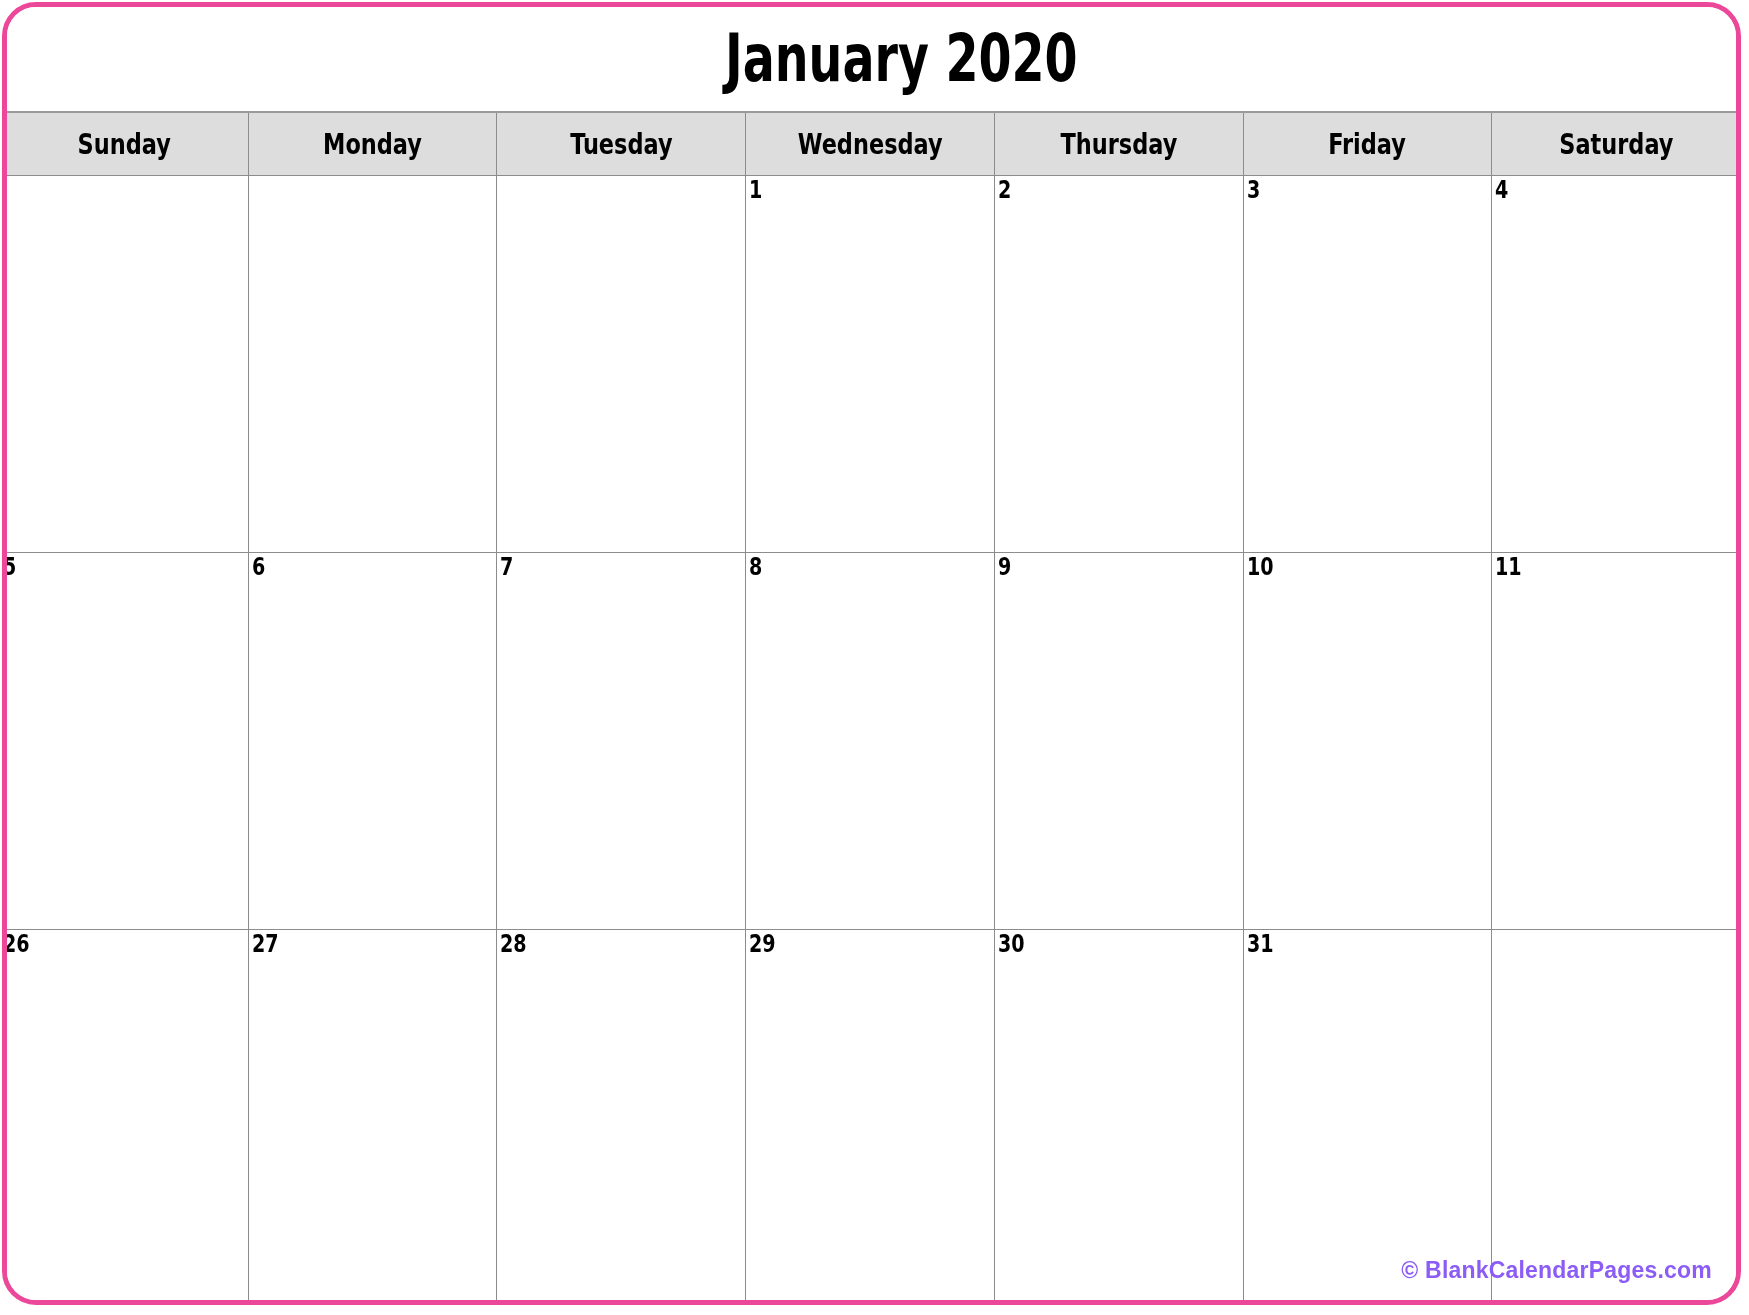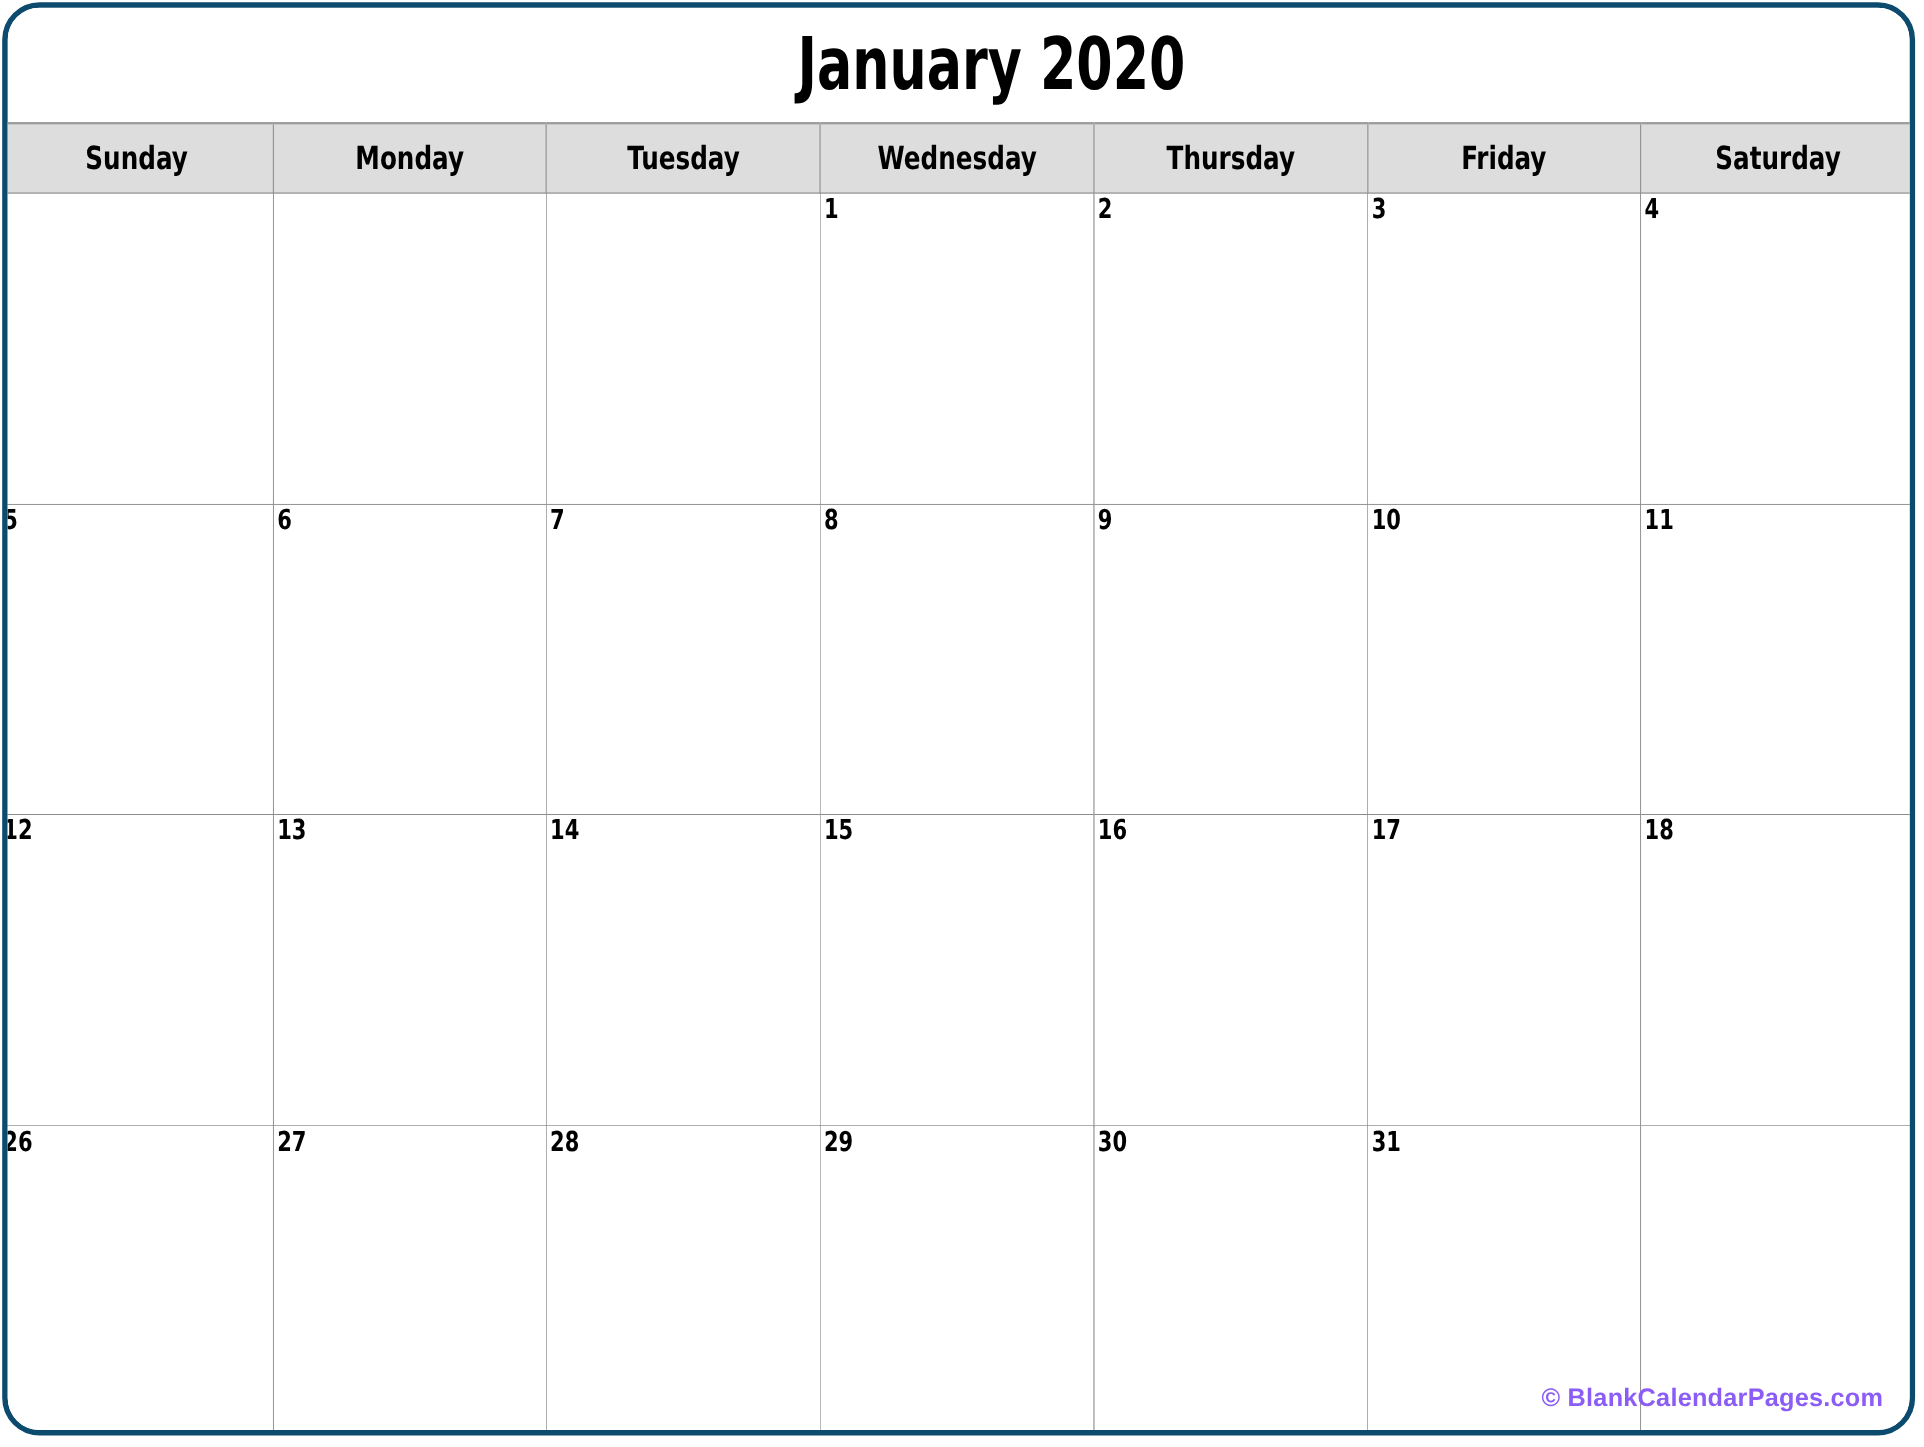--- a/index.html
+++ b/index.html
@@ -16,21 +16,21 @@
   }
 
   
   .calendar-page {
     position: absolute;
     left: 2px;
     top: 2px;
     width: 1739px;
     height: 1303px;
     box-sizing: border-box;
-    border: 5px solid #0c4a6e;
+    border: 5px solid #ec4899;
     border-radius: 34px;
     background: #ffffff;
     overflow: hidden;
   }
 
   
   .title-band {
     position: absolute;
     left: 0;
     top: 0;
@@ -215,43 +215,20 @@
               <span class="date-number">9</span>
             </td>
           <td class="day-cell">
               <span class="date-number">10</span>
             </td>
           <td class="day-cell">
               <span class="date-number">11</span>
             </td>
         </tr>
 
-        <tr class="week-row">
-          <td class="day-cell">
-              <span class="date-number">12</span>
-            </td>
-          <td class="day-cell">
-              <span class="date-number">13</span>
-            </td>
-          <td class="day-cell">
-              <span class="date-number">14</span>
-            </td>
-          <td class="day-cell">
-              <span class="date-number">15</span>
-            </td>
-          <td class="day-cell">
-              <span class="date-number">16</span>
-            </td>
-          <td class="day-cell">
-              <span class="date-number">17</span>
-            </td>
-          <td class="day-cell">
-              <span class="date-number">18</span>
-            </td>
-        </tr>
 
 
         <tr class="week-row week-row-last">
           <td class="day-cell">
               <span class="date-number">26</span>
             </td>
           <td class="day-cell">
               <span class="date-number">27</span>
             </td>
           <td class="day-cell">

